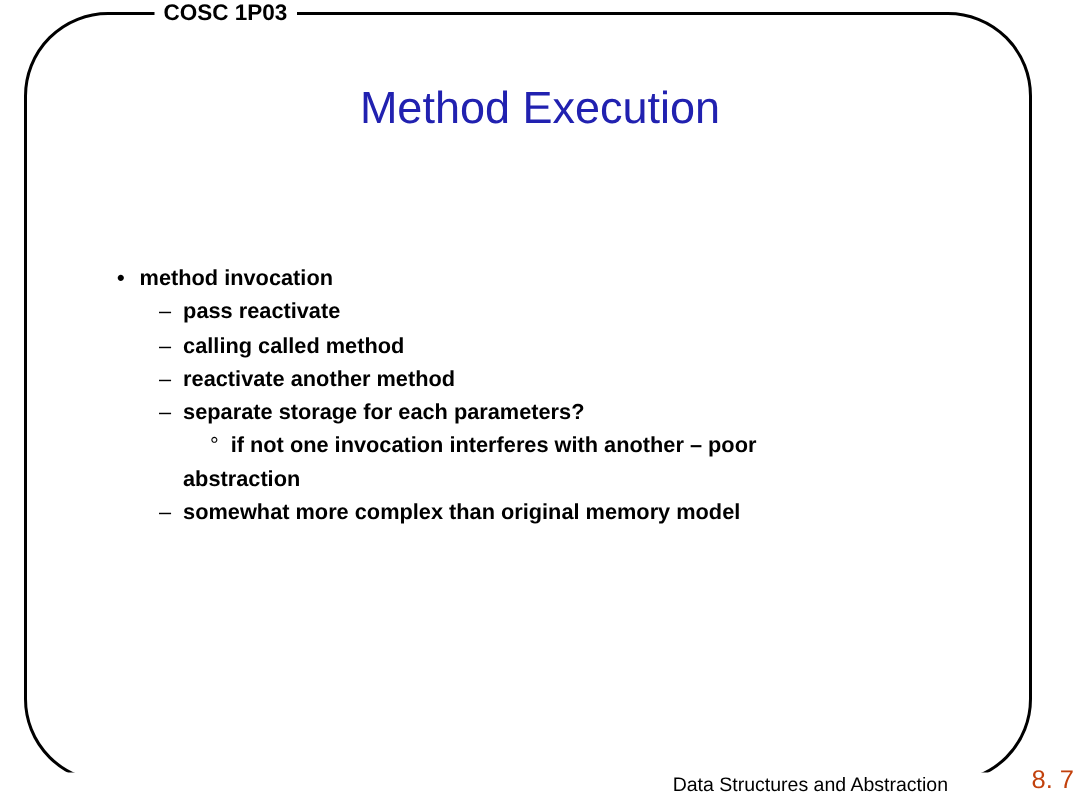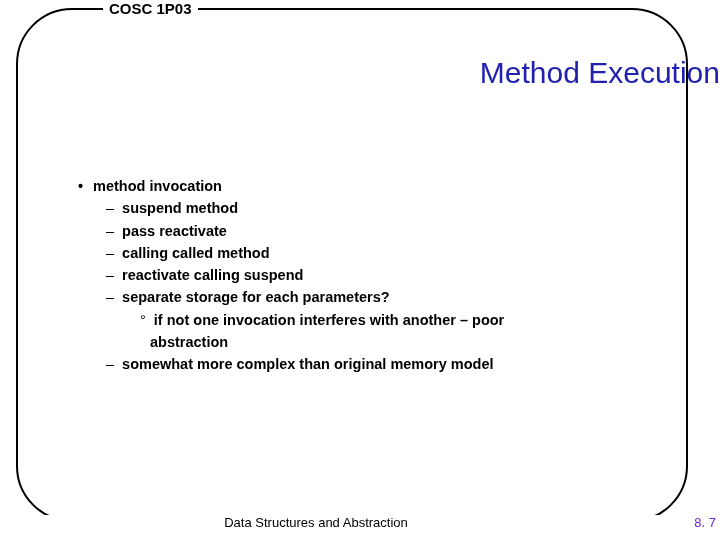--- a/index.html
+++ b/index.html
@@ -36,86 +36,85 @@
     font-size: 15px;
     font-weight: bold;
     color: #000;
     margin-left: 31px;
   }
   .title {
     position: absolute;
     top: 56px;
     left: 0;
     right: 0;
-    text-align: right;
+    text-align: center;
     font-size: 30px;
     color: #2121b0;
     font-family: Arial, Helvetica, sans-serif;
   }
   .content {
     position: absolute;
     top: 176px;
     left: 78px;
     right: 70px;
     font-size: 14.5px;
     font-weight: bold;
     color: #000;
     line-height: 1.4;
   }
   .b1 { margin: 0 0 2px 0; }
   .b2 { margin: 0 0 2px 28px; }
   .b3 { margin: 0 0 2px 62px; }
-  .b3-cont { margin: 0 0 2px 72px; }
+  .b3-cont { margin: 0 0 2px 44px; }
   .b2-long { margin: 0 0 2px 28px; }
   .bullet-dot::before { content: "\2022"; margin-right: 10px; font-weight: bold; }
   .bullet-dash::before { content: "\2013"; margin-right: 8px; font-weight: normal; }
   .bullet-deg::before { content: "\00B0"; margin-right: 8px; font-weight: normal; }
 
   .footer-center {
     position: absolute;
     bottom: 10px;
-    left: 4px;
+    left: 16px;
     width: 680px;
-    text-align: center;
+    text-align: right;
     padding-right: 0;
     font-size: 13px;
     color: #000;
     background: #fff;
     margin-top: 16px;
   }
   .footer-center-inner {
     display: inline-block;
     background: #fff;
     padding: 0 8px;
     margin-right: 56px;
   }
   .page-num {
     position: absolute;
     bottom: 10px;
     right: 4px;
-    font-size: 13px;
-    color: #6d28d9;
+    font-size: 17px;
+    color: #c2410c;
   }
 </style>
 </head>
 <body>
 
 <div class="slide">
   <div class="frame"></div>
 
   <div class="course-badge">COSC 1P03</div>
 
   <div class="title">Method Execution</div>
 
   <div class="content">
     <div class="b1 bullet-dot">method invocation</div>
-    <div class="b2 bullet-dash">suspend method</div>
     <div class="b2 bullet-dash">pass reactivate</div>
     <div class="b2 bullet-dash">calling called method</div>
-    <div class="b2 bullet-dash">reactivate calling suspend</div>
+    <div class="b2 bullet-dash">reactivate another method</div>
     <div class="b2 bullet-dash">separate storage for each parameters?</div>
     <div class="b3 bullet-deg">if not one invocation interferes with another – poor</div>
     <div class="b3-cont">abstraction</div>
     <div class="b2-long bullet-dash">somewhat more complex than original memory model</div>
   </div>
 
   <div class="footer-center">
     <span class="footer-center-inner">Data Structures and Abstraction</span>
   </div>
   <div class="page-num">8. 7</div>

